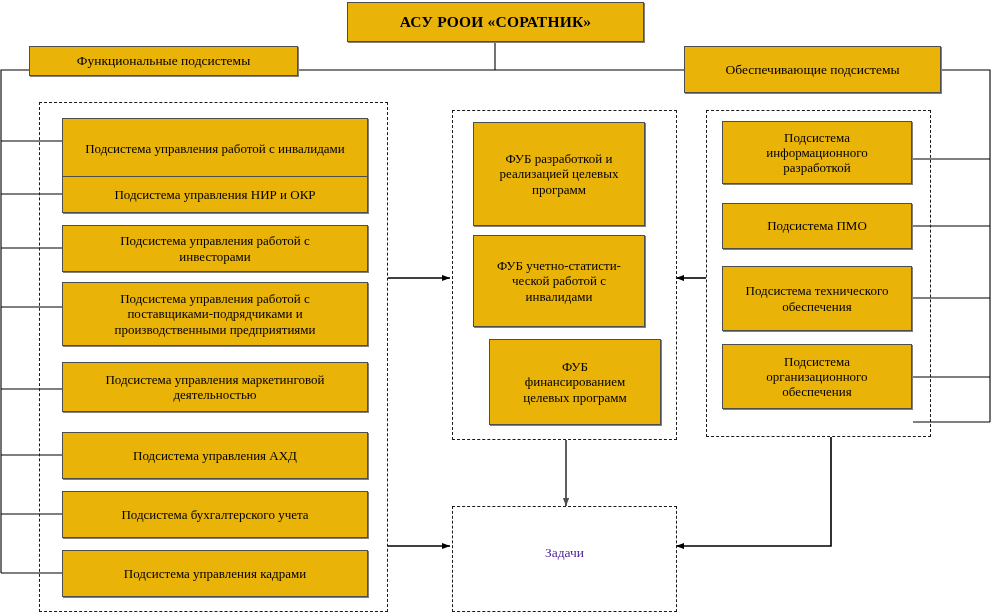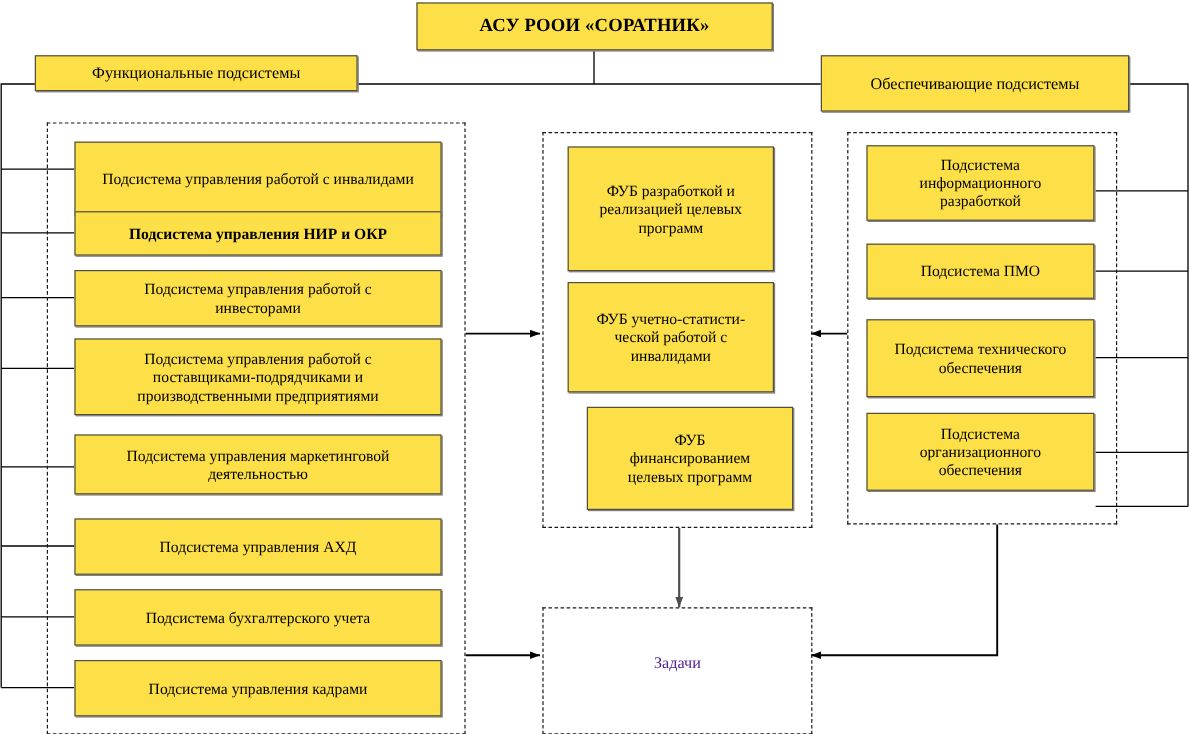--- a/index.html
+++ b/index.html
@@ -23,21 +23,21 @@
     height: 612px;
     pointer-events: none;
   }
   .node {
     position: absolute;
     box-sizing: border-box;
     display: flex;
     align-items: center;
     justify-content: center;
     text-align: center;
-    background: #fde047;
+    background: #eab308;
     border: 1px solid #4d4d4d;
     box-shadow: 1px 1px 0 #808080;
     color: #000000;
     line-height: 1.18;
     padding: 2px 22px;
     z-index: 3;
   }
   .node.title-node {
     font-weight: bold;
     font-size: 15.5px;
@@ -148,21 +148,21 @@
   <div class="group" style="left:452px; top:110px; width:225px; height:330px;"></div>
 
   <div class="group" style="left:706px; top:110px; width:225px; height:327px;"></div>
 
   <div class="group tasks-group" style="left:452px; top:506px; width:225px; height:106px;">
     <span>Задачи</span>
   </div>
 
   <div class="node leaf-node" style="left:62px; top:118px; width:306px; height:62px;">Подсистема управления работой с инвалидами</div>
 
-  <div class="node leaf-node" style="left:62px; top:176px; width:306px; height:37px;font-weight:bold;">Подсистема управления НИР и ОКР</div>
+  <div class="node leaf-node" style="left:62px; top:176px; width:306px; height:37px;">Подсистема управления НИР и ОКР</div>
 
   <div class="node leaf-node" style="left:62px; top:225px; width:306px; height:47px;">Подсистема управления работой с инвесторами</div>
 
   <div class="node leaf-node" style="left:62px; top:282px; width:306px; height:64px;">Подсистема управления работой с поставщиками-подрядчиками и производственными предприятиями</div>
 
   <div class="node leaf-node" style="left:62px; top:362px; width:306px; height:50px;">Подсистема управления маркетинговой деятельностью</div>
 
   <div class="node leaf-node" style="left:62px; top:432px; width:306px; height:47px;">Подсистема управления АХД</div>
 
   <div class="node leaf-node" style="left:62px; top:491px; width:306px; height:47px;">Подсистема бухгалтерского учета</div>

